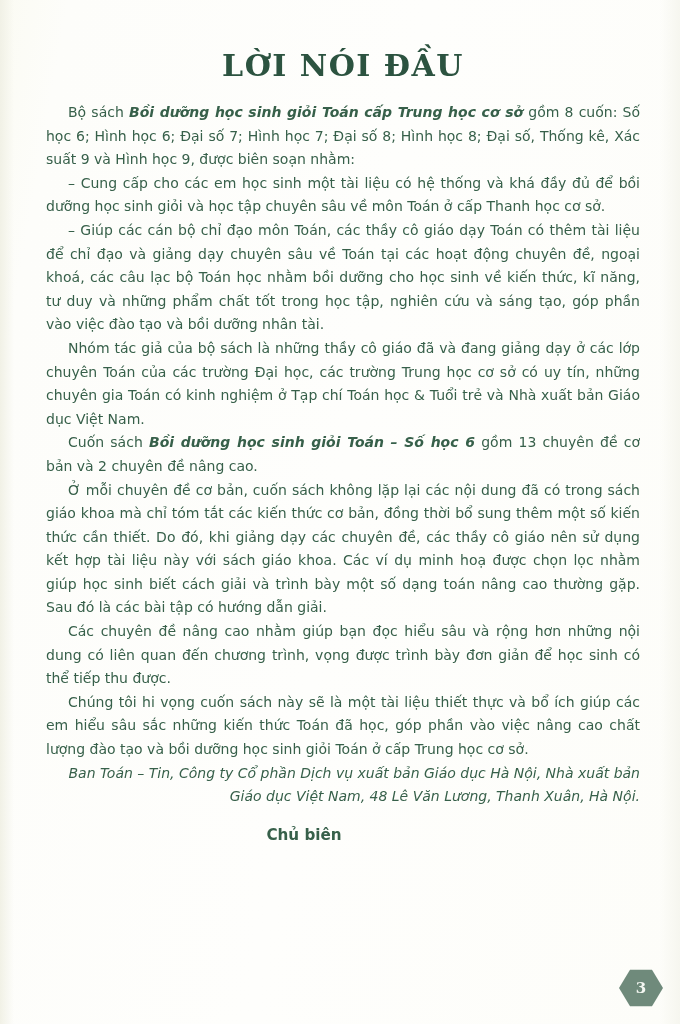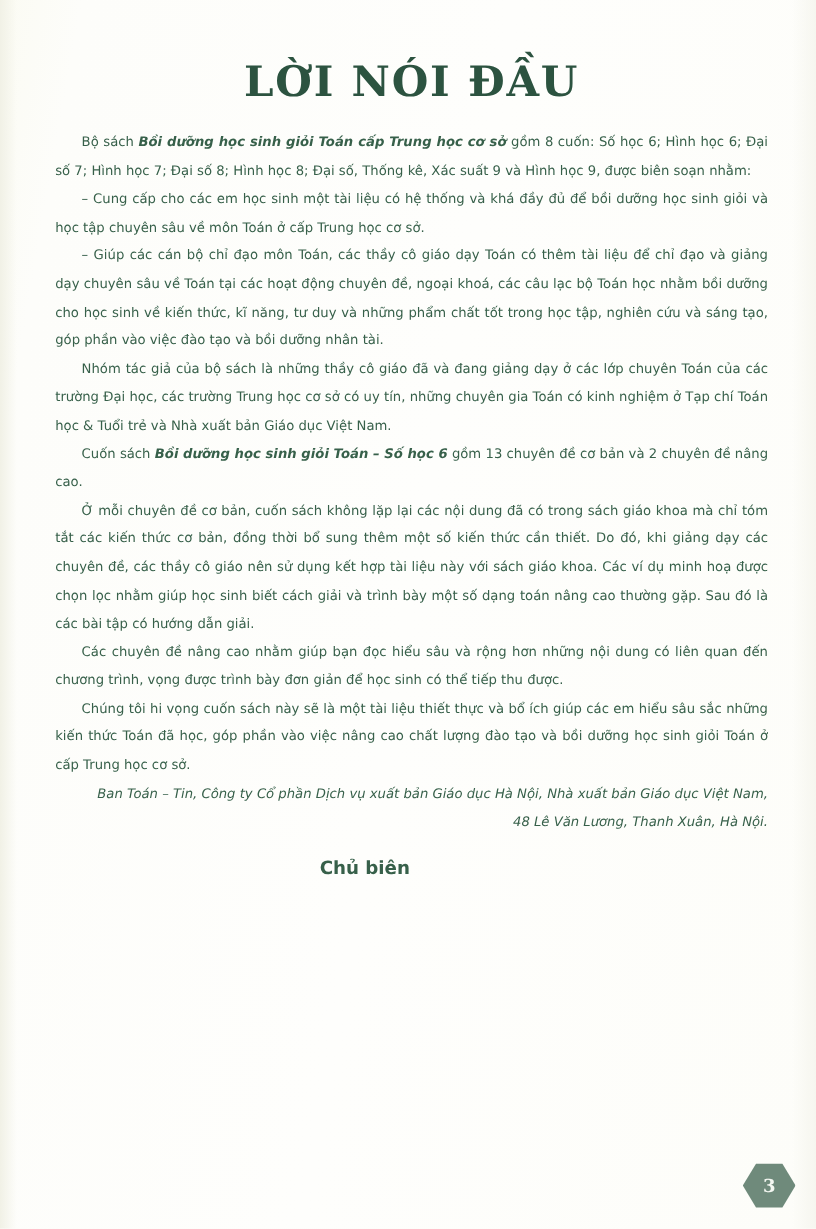--- a/index.html
+++ b/index.html
@@ -36,32 +36,32 @@
   }
   .content {
     position: absolute;
     left: 46px;
     right: 40px;
     top: 0;
   }
   .doc-title {
     text-align: center;
     font-family: "DejaVu Serif", "Liberation Serif", serif;
-    font-size: 35px;
+    font-size: 30px;
     font-weight: 700;
     letter-spacing: 1.5px;
     color: #2c5340;
     margin-top: 48px;
     margin-bottom: 18px;
   }
   p.para {
     margin: 0 0 0px 0;
     text-align: justify;
     text-justify: inter-word;
-    font-size: 11px;
+    font-size: 14px;
     line-height: 23.6px;
     text-indent: 22px;
     color: #37604a;
     hyphens: none;
   }
   p.para.dash {
     text-indent: 22px;
   }
   p.para.addr {
     font-style: italic;
@@ -114,21 +114,21 @@
 <div class="page">
   <div class="edge-left"></div>
   <div class="edge-right"></div>
 
   <div class="content">
 
     <h1 class="doc-title">LỜI NÓI ĐẦU</h1>
 
     <p class="para"><span>Bộ sách </span><b class="bi">Bồi dưỡng học sinh giỏi Toán cấp Trung học cơ sở</b><span> gồm 8 cuốn: Số học 6; Hình học 6; Đại số 7; Hình học 7; Đại số 8; Hình học 8; Đại số, Thống kê, Xác suất 9 và Hình học 9, được biên soạn nhằm:</span></p>
 
-    <p class="para dash">– Cung cấp cho các em học sinh một tài liệu có hệ thống và khá đầy đủ để bồi dưỡng học sinh giỏi và học tập chuyên sâu về môn Toán ở cấp Trung học cơ sở.</p>
+    <p class="para dash">– Cung cấp cho các em học sinh một tài liệu có hệ thống và khá đầy đủ để bồi dưỡng học sinh giỏi và học tập chuyên sâu về môn Toán ở cấp Thanh học cơ sở.</p>
 
 
     <p class="para dash">– Giúp các cán bộ chỉ đạo môn Toán, các thầy cô giáo dạy Toán có thêm tài liệu để chỉ đạo và giảng dạy chuyên sâu về Toán tại các hoạt động chuyên đề, ngoại khoá, các câu lạc bộ Toán học nhằm bồi dưỡng cho học sinh về kiến thức, kĩ năng, tư duy và những phẩm chất tốt trong học tập, nghiên cứu và sáng tạo, góp phần vào việc đào tạo và bồi dưỡng nhân tài.</p>
 
     <p class="para">Nhóm tác giả của bộ sách là những thầy cô giáo đã và đang giảng dạy ở các lớp chuyên Toán của các trường Đại học, các trường Trung học cơ sở có uy tín, những chuyên gia Toán có kinh nghiệm ở Tạp chí Toán học &amp; Tuổi trẻ và Nhà xuất bản Giáo dục Việt Nam.</p>
 
     <p class="para"><span>Cuốn sách </span><b class="bi">Bồi dưỡng học sinh giỏi Toán – Số học 6</b><span> gồm 13 chuyên đề cơ bản và 2 chuyên đề nâng cao.</span></p>
 
     <p class="para">Ở mỗi chuyên đề cơ bản, cuốn sách không lặp lại các nội dung đã có trong sách giáo khoa mà chỉ tóm tắt các kiến thức cơ bản, đồng thời bổ sung thêm một số kiến thức cần thiết. Do đó, khi giảng dạy các chuyên đề, các thầy cô giáo nên sử dụng kết hợp tài liệu này với sách giáo khoa. Các ví dụ minh hoạ được chọn lọc nhằm giúp học sinh biết cách giải và trình bày một số dạng toán nâng cao thường gặp. Sau đó là các bài tập có hướng dẫn giải.</p>
 

